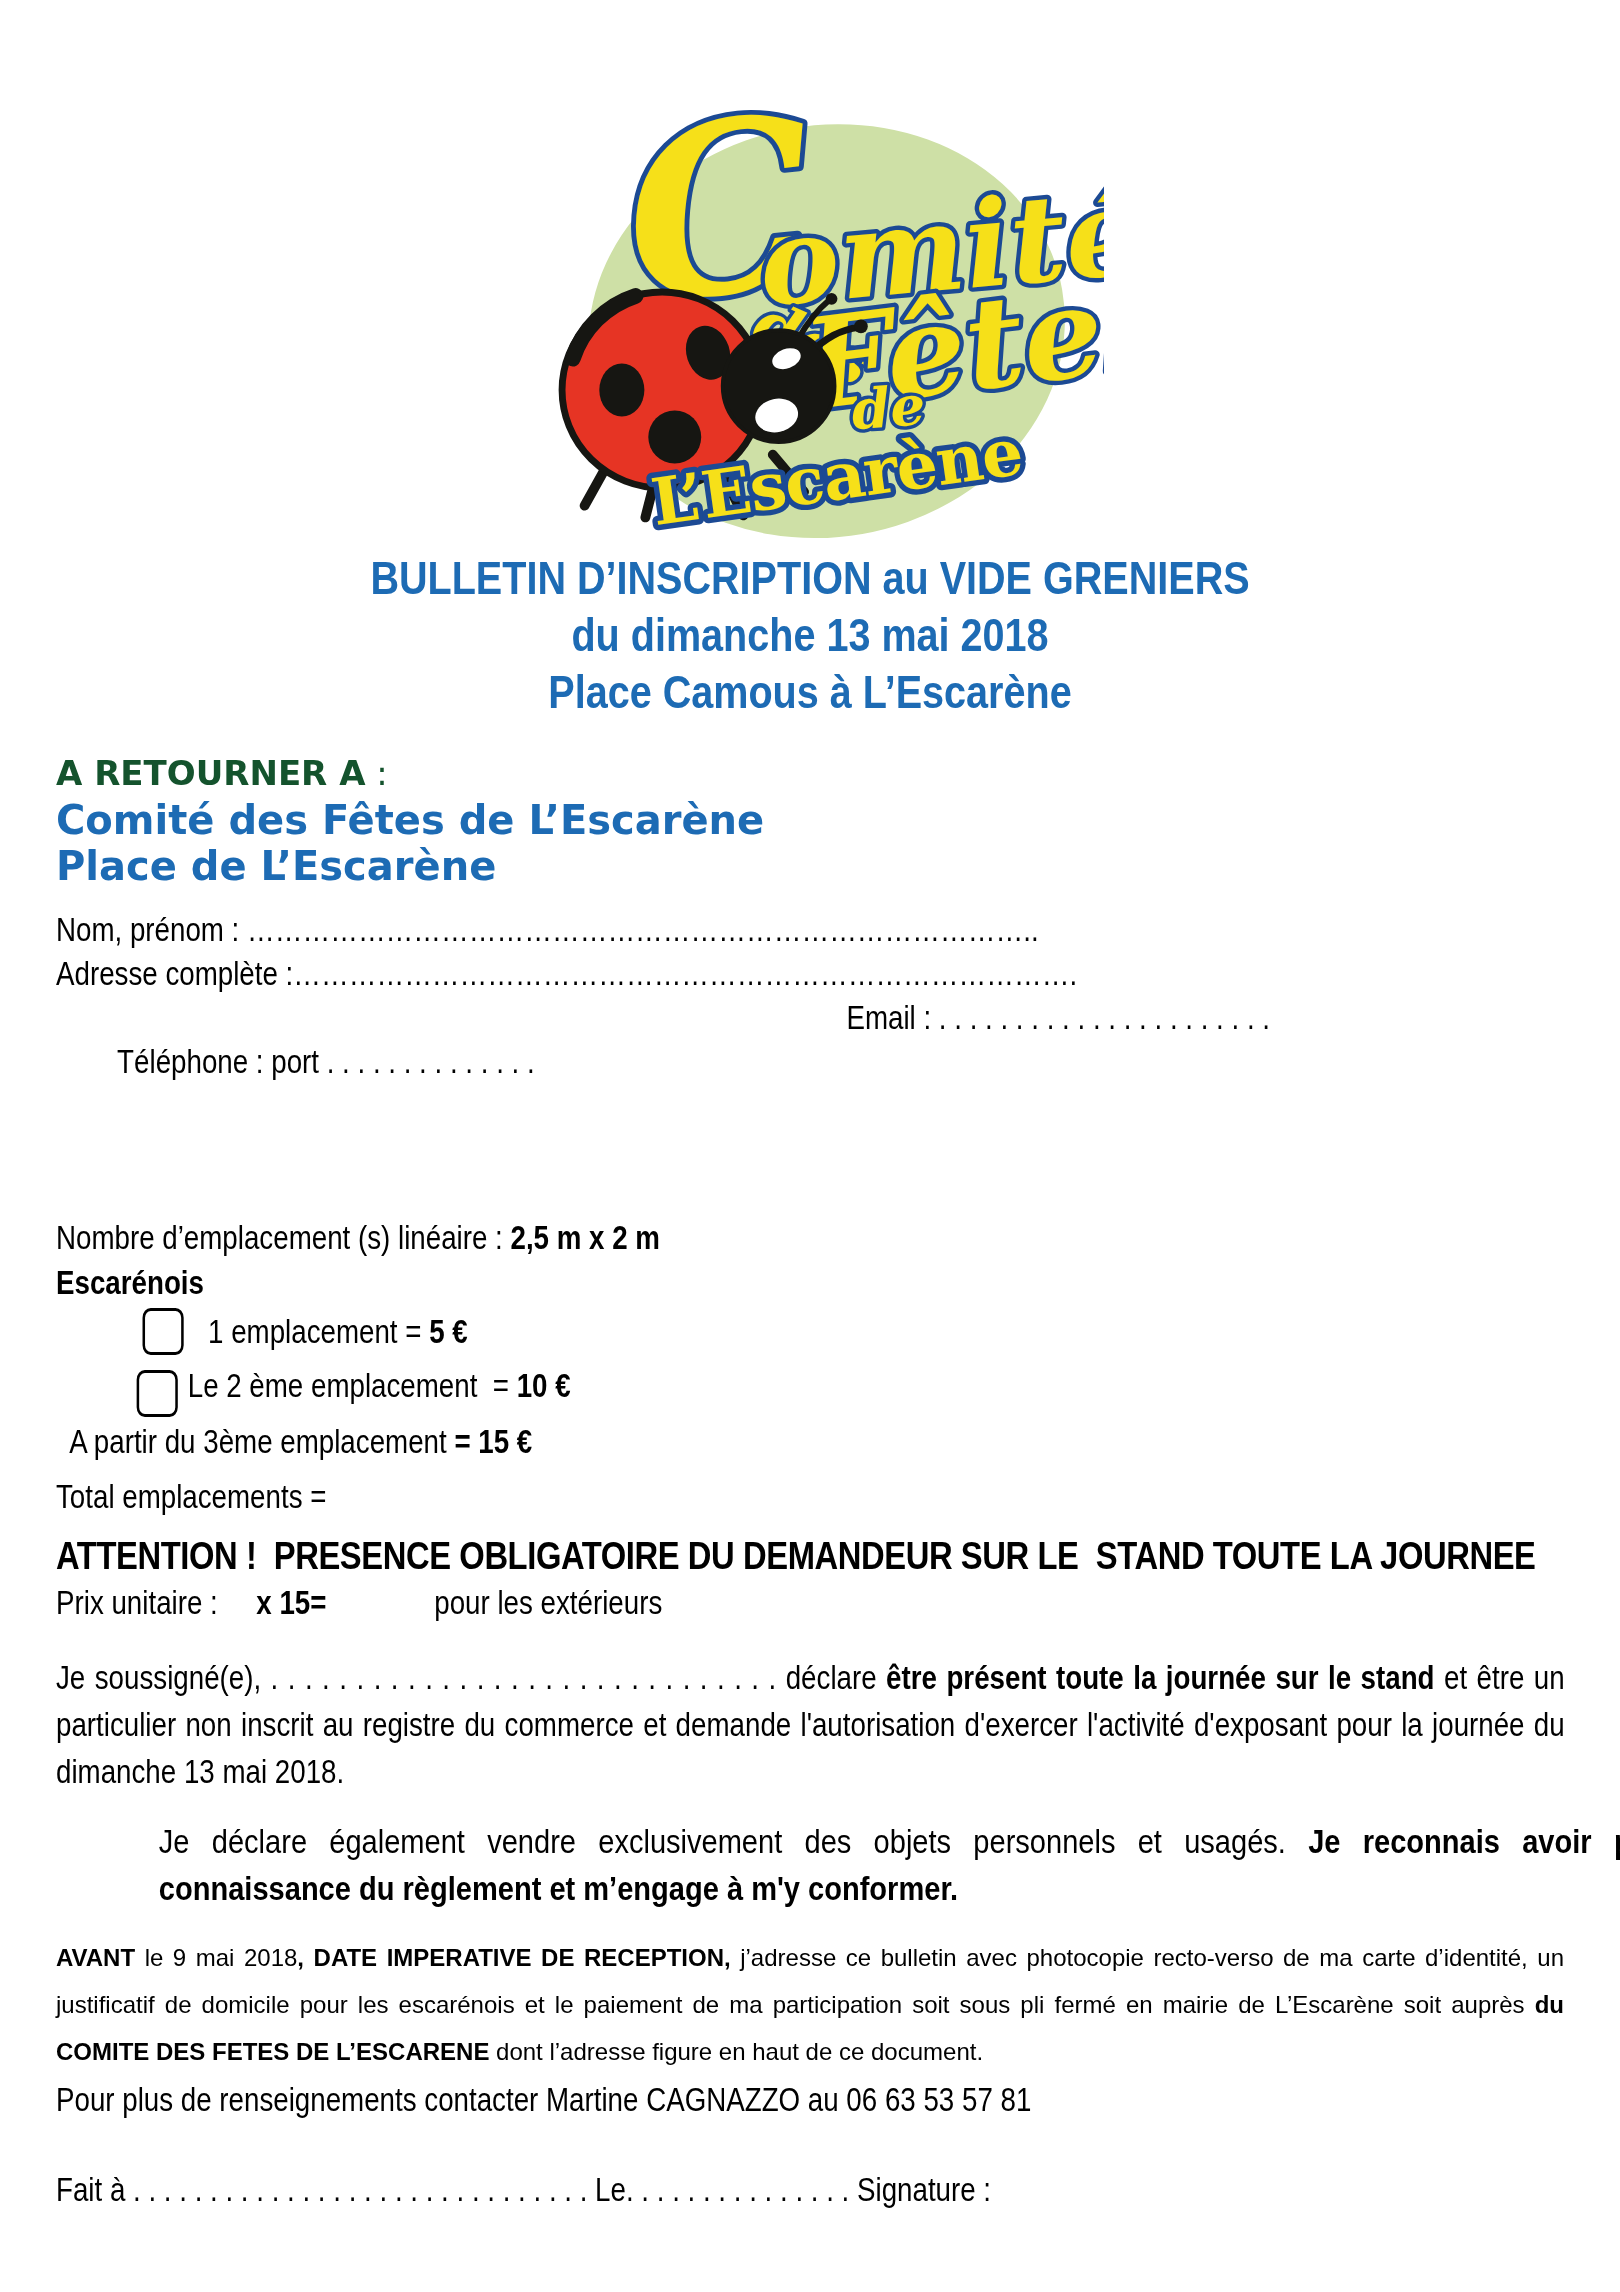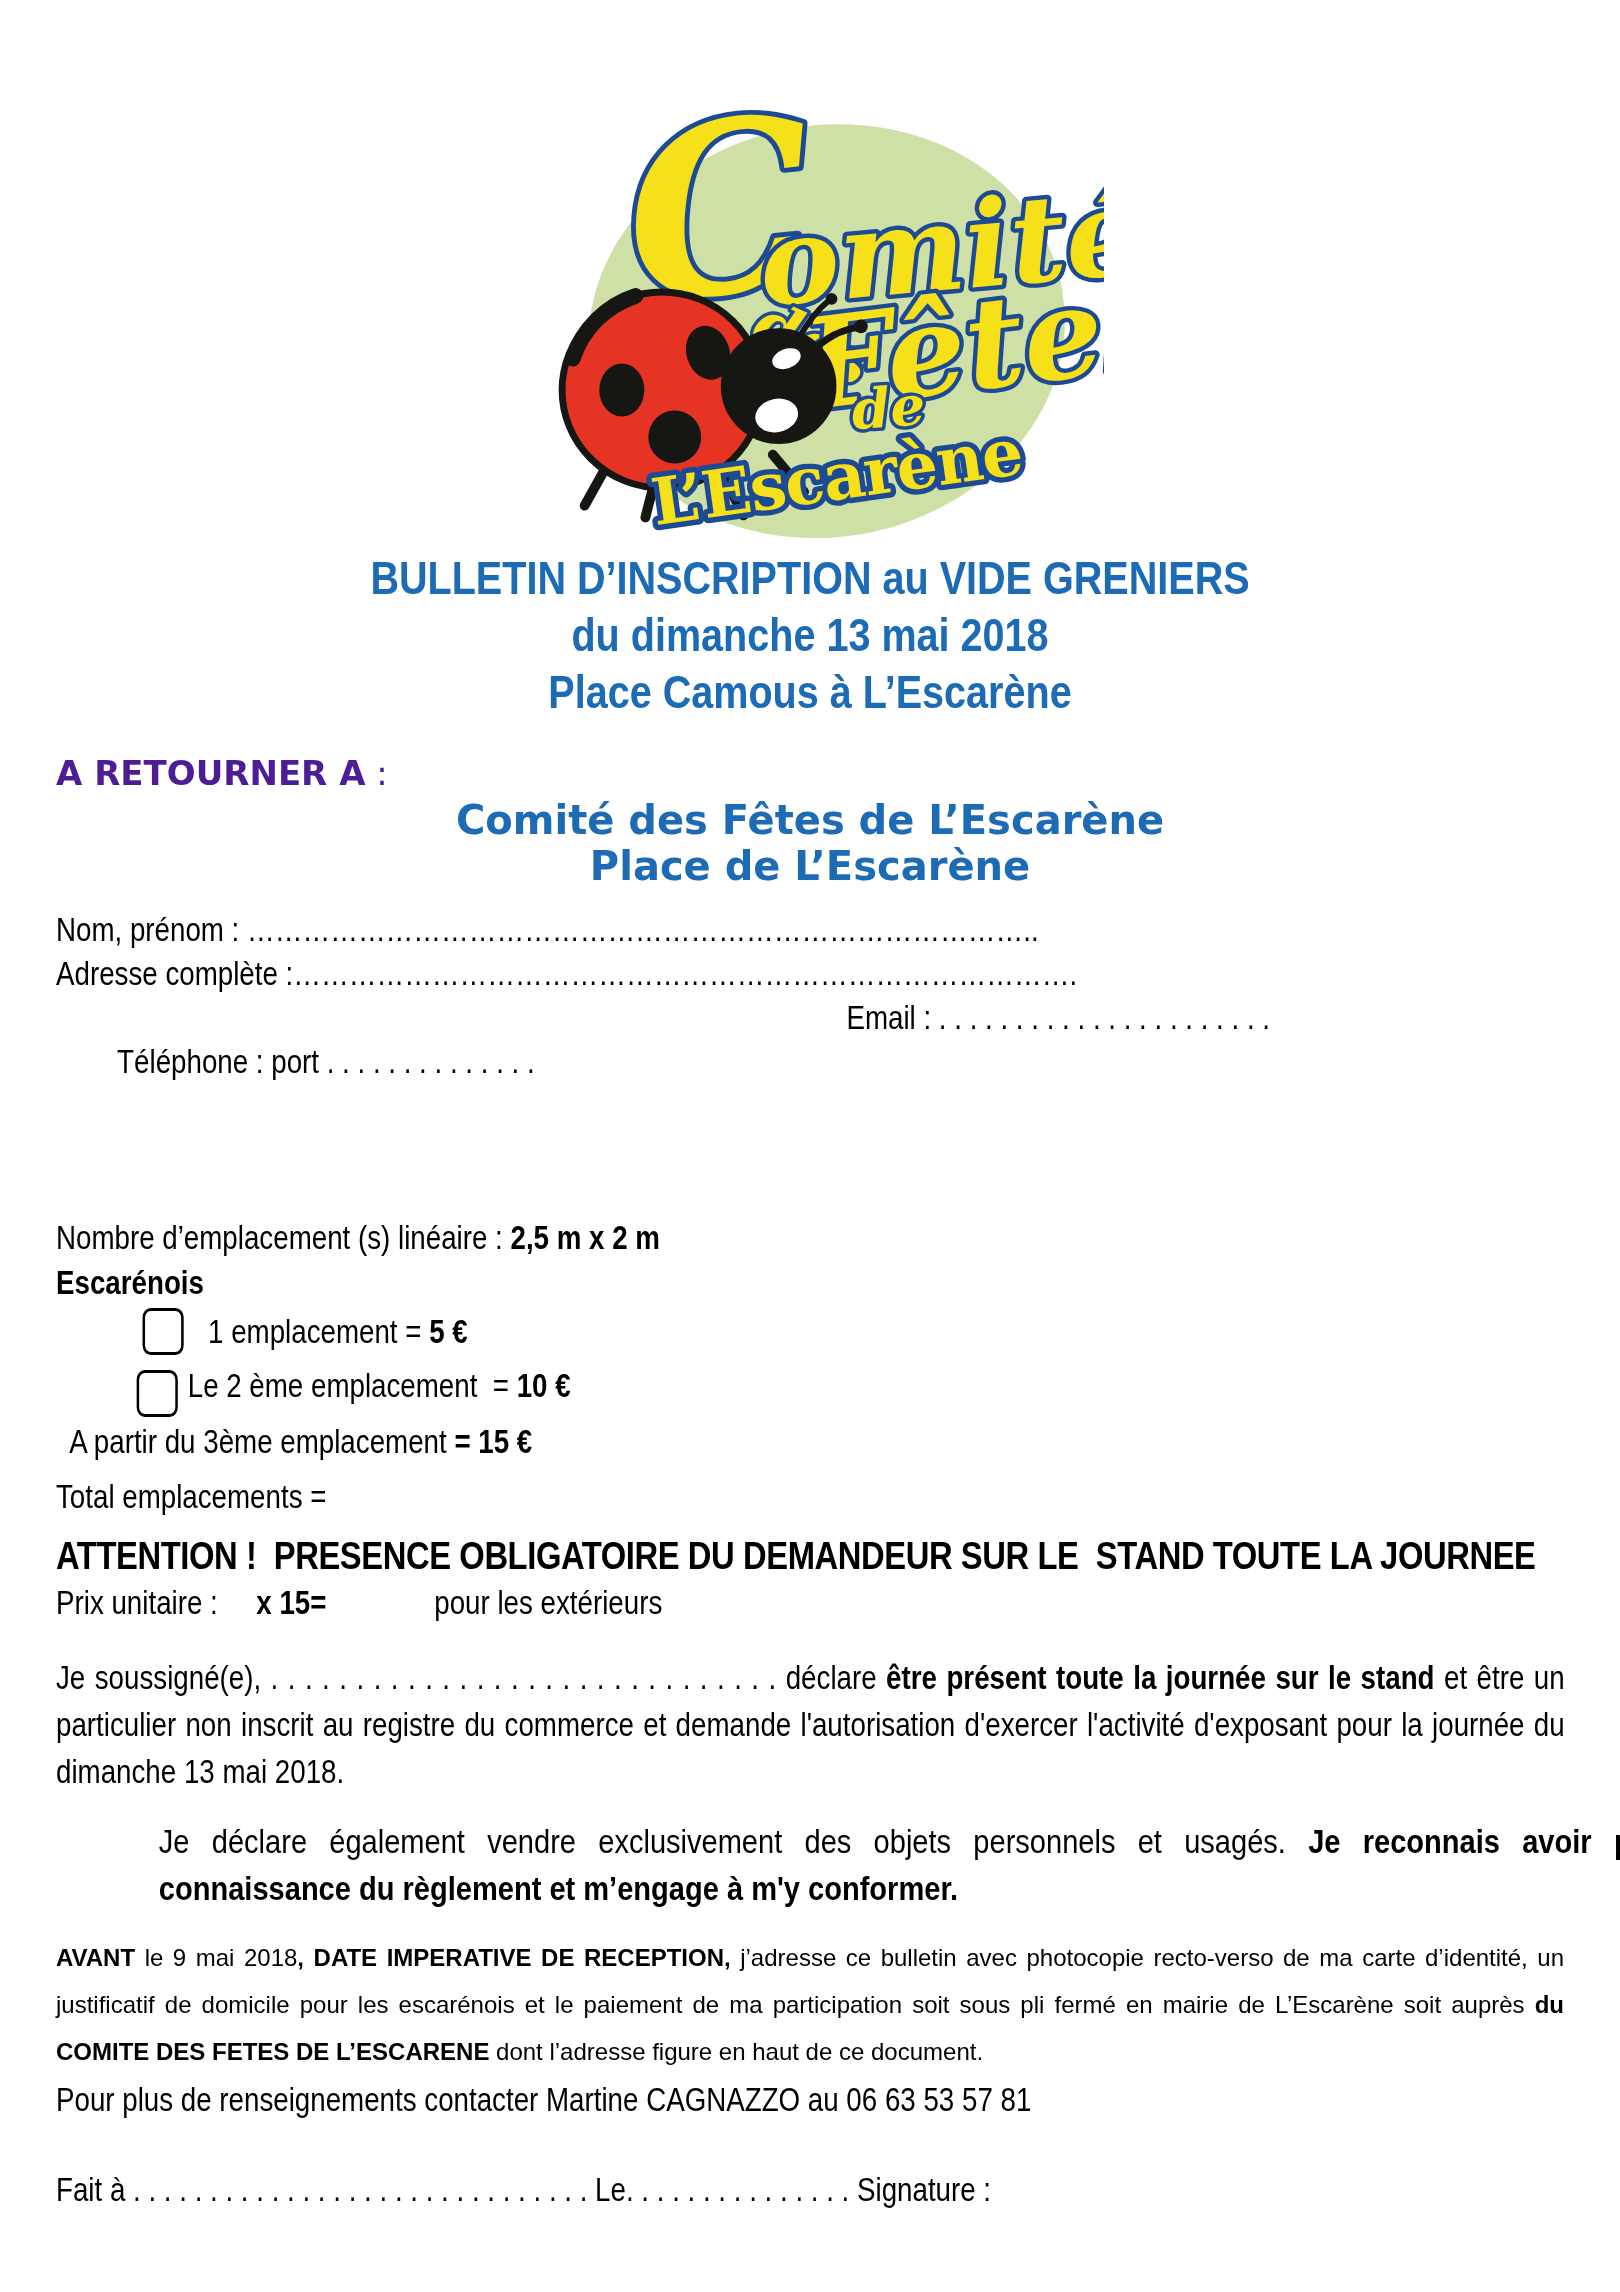--- a/index.html
+++ b/index.html
@@ -19,21 +19,21 @@
   
   .logo{display:block;margin:45px auto 0;}
   .logo-script{font-family:"DejaVu Serif",serif;font-style:italic;font-weight:700;}
   .logo-serif{font-family:"DejaVu Serif",serif;font-weight:700;}
 
   
   .title{margin-top:9.8px;text-align:center;transform:scaleX(.86);transform-origin:50% 0;}
   .title-line{font-size:46px;line-height:57px;font-weight:700;}
 
   
-  .return-head{margin-top:33px;font-family:"DejaVu Sans",sans-serif;font-size:34px;line-height:39px;color:#4c1d95;}
+  .return-head{margin-top:33px;font-family:"DejaVu Sans",sans-serif;font-size:34px;line-height:39px;color:#14532d;}
   .return-head .lbl{font-weight:700;}
   .return-lines{margin-top:3.9px;font-family:"DejaVu Sans",sans-serif;font-weight:700;font-size:40px;line-height:46px;}
 
   
   .fields{margin-top:19.6px;font-size:33px;line-height:44px;}
   .field-line{white-space:pre;overflow:hidden;}
   .phone-row{position:relative;white-space:pre;}
   .email-span{position:absolute;left:941px;top:0;}
 
   
@@ -107,21 +107,21 @@
 
     <div class="title" id="title-block" style="color: rgb(29, 107, 180);">
       <div class="title-line">BULLETIN D’INSCRIPTION au VIDE GRENIERS</div>
       <div class="title-line">du dimanche 13 mai 2018</div>
       <div class="title-line">Place Camous à L’Escarène</div>
     </div>
 
     <div class="return-head">
       <span class="lbl">A RETOURNER A</span><span> :</span>
     </div>
-    <div class="return-lines" id="return-lines" style="color: rgb(29, 107, 180); text-align: center;">
+    <div class="return-lines" id="return-lines" style="color: rgb(29, 107, 180);">
       <div>Comité des Fêtes de L’Escarène</div>
       <div>Place de L’Escarène</div>
     </div>
 
     <div class="fields narrow">
       <div class="field-line">Nom, prénom : …………………………………………………………………………..</div>
       <div class="field-line">Adresse complète :………………………………………………………………………….</div>
       <div class="phone-row">
         <span>Téléphone : port . . . . . . . . . . . . . .</span>
         <span class="email-span">Email : . . . . . . . . . . . . . . . . . . . . . .</span>

